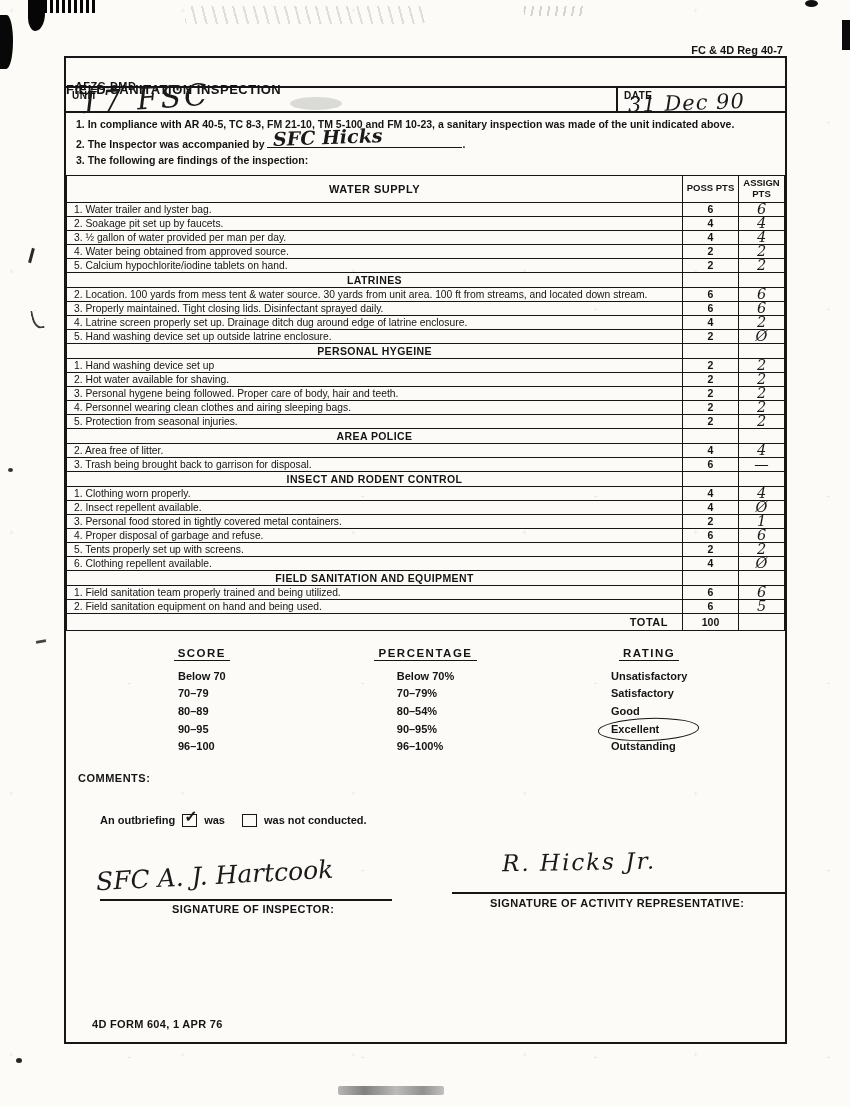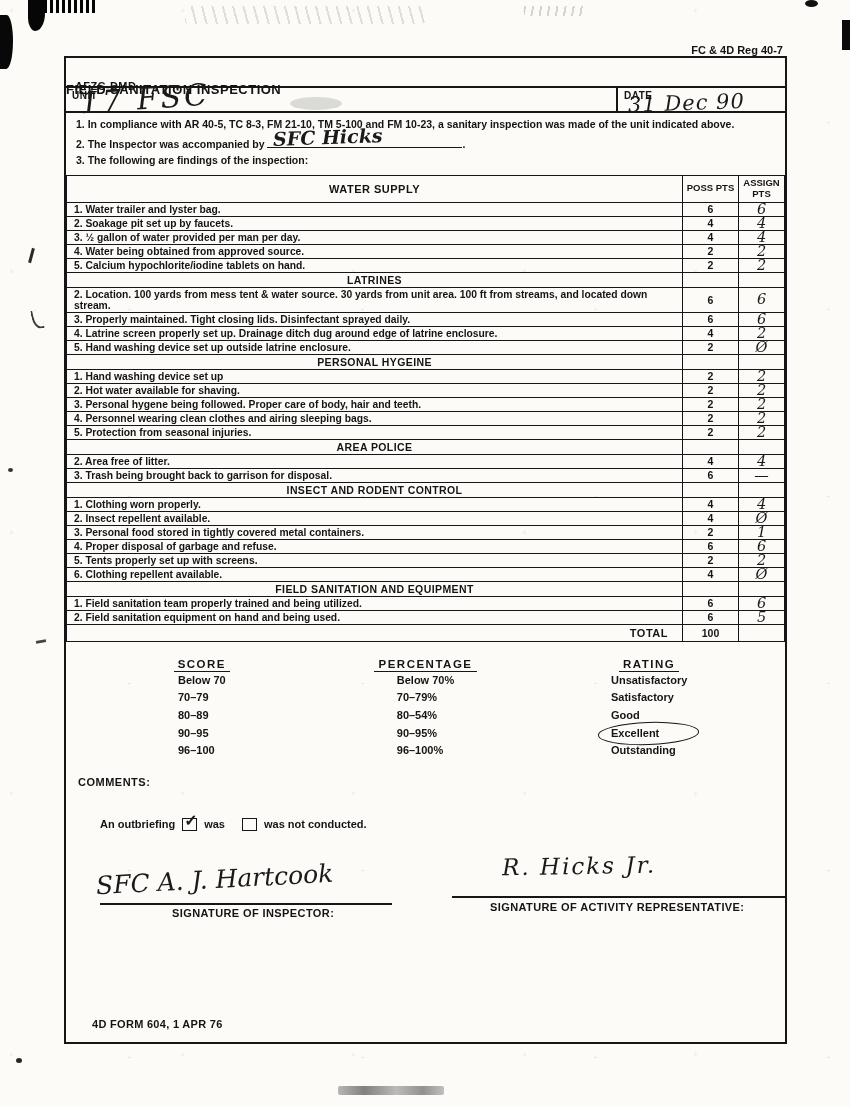--- a/index.html
+++ b/index.html
@@ -30,28 +30,28 @@
   .fill-line{display:inline-block;position:relative;width:195px;height:13px;border-bottom:1.5px solid #161616;vertical-align:baseline;text-indent:0}
   .fill-hand{position:absolute;left:6px;top:-10px;font-size:19px;white-space:nowrap;transform:rotate(-2deg)}
 
   table.insp{width:100%;border-collapse:collapse;table-layout:fixed}
   .insp col.c-poss{width:56px}
   .insp col.c-assign{width:46px}
   .insp th,.insp td{border:1.5px solid #161616}
   .insp thead th{font-size:9.5px;line-height:1.15;padding:2px 1px;font-weight:bold;vertical-align:middle}
   .insp th.sec-main{font-size:11px;letter-spacing:.5px}
   .insp td.sec-title{text-align:center;font-size:10.5px;font-weight:bold;letter-spacing:.4px;padding:1px 2px}
-  .insp td.desc{font-size:10.3px;font-weight:bold;padding:1px 4px 1px 7px}
+  .insp td.desc{font-size:10.3px;font-weight:normal;padding:1px 4px 1px 7px}
   .insp td.pts{text-align:center;font-size:10.5px;font-weight:bold;padding:0 2px}
   .insp td.assign{font-size:14.5px;font-weight:normal;line-height:13px;padding:0}
   .insp td.total-lbl{text-align:right;font-size:11px;font-weight:bold;padding:2px 14px 2px 2px;letter-spacing:.5px}
 
   .rating-block{display:flex;margin:12px 24px 0}
   .rate-col{flex:1;text-align:center}
-  .rate-head{display:inline-block;font-size:11.5px;font-weight:bold;letter-spacing:1.5px;border-bottom:1.5px solid #161616;padding:0 4px 1px;}
+  .rate-head{display:inline-block;font-size:11.5px;font-weight:bold;letter-spacing:1.5px;border-bottom:1.5px solid #161616;padding:0 4px 1px;margin-bottom:7px}
   .rate-list{display:inline-block;text-align:left;font-size:11px;font-weight:bold;line-height:1.6}
   .rate-item{position:relative}
   .rate-item.circled::after{content:"";position:absolute;left:-13px;right:-12px;top:-3px;bottom:-2px;border:1.6px solid #161616;border-radius:50%;transform:rotate(-2deg)}
 
   .comments{margin:16px 0 0 12px;font-size:11px;font-weight:bold;letter-spacing:.5px}
   .outbrief{margin:30px 0 0 34px;font-size:11px;font-weight:bold;display:flex;align-items:center;gap:7px}
   .cbx{width:15px;height:13px;border:1.6px solid #161616;display:inline-block;position:relative;flex:none}
   .cbx.second{margin-left:10px}
   .cbx .mark{position:absolute;left:1px;top:-8px;font-size:16px;font-style:normal}
 

